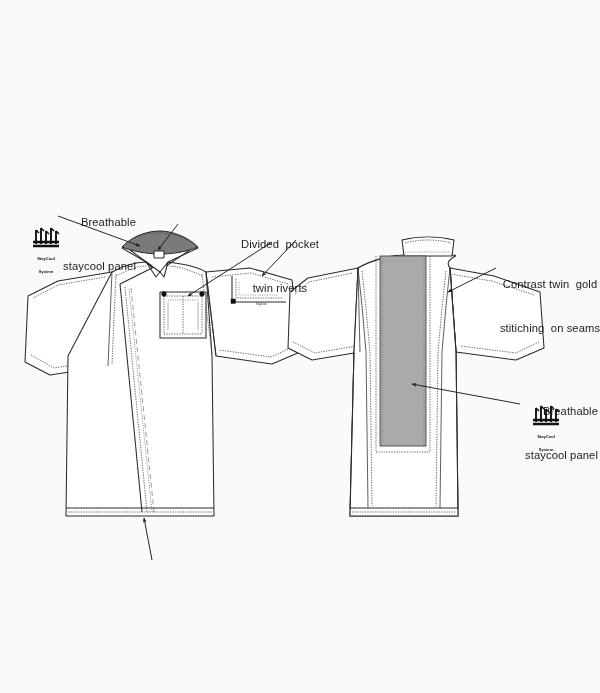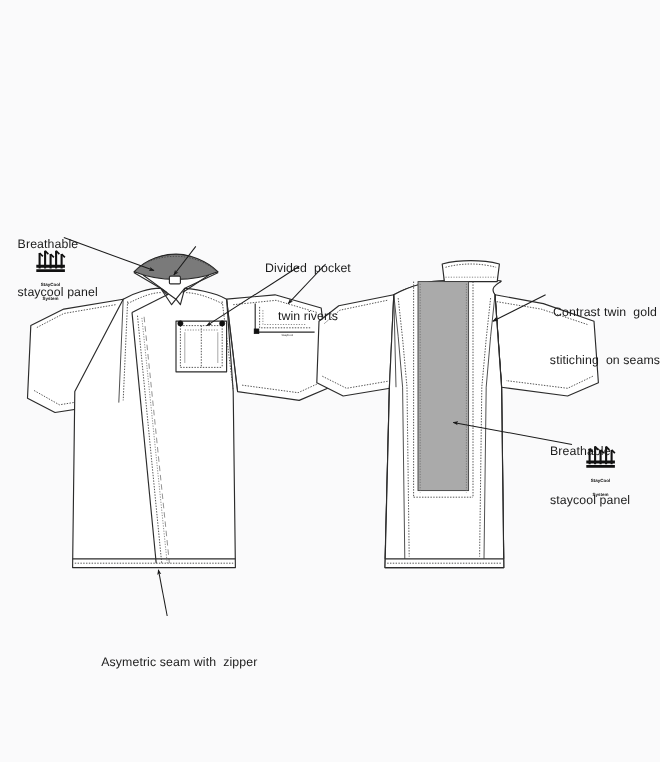--- a/index.html
+++ b/index.html
@@ -19,21 +19,21 @@
   #sketch { position: absolute; top: 0; left: 0; }
   .anno {
     position: absolute;
     font-family: "Liberation Sans", sans-serif;
     font-size: 11.2px;
     line-height: 14.5px;
     color: #1b1b1b;
     white-space: pre;
     letter-spacing: .1px;
   }
-  .anno.ctr { text-align: left; }
+  .anno.ctr { text-align: right; }
   .anno.rt  { text-align: center; }
   .logo-cap {
     position: absolute;
     font-family: "Liberation Sans", sans-serif;
     font-size: 4.1px;
     line-height: 4.4px;
     font-weight: bold;
     color: #111;
     text-align: center;
     white-space: pre;
@@ -227,23 +227,20 @@
   <div class="anno rt" style="left:498px; top:248px; width:104px;">
     <div>Contrast twin  gold</div>
     <div>stitiching  on seams</div>
   </div>
 
   <div class="anno ctr" style="left:500px; top:375px; width:98px;">
     <div>Breathable</div>
     <div>staycool panel</div>
   </div>
 
-  <div class="anno rt" style="left:63px; top:566px; width:200px;">
-    <div>Asymetric seam with  zipper</div>
-  </div>
 
   <div class="logo-cap" style="left:24px; top:248px; width:44px;">
     <div>StayCool</div>
     <div>System</div>
   </div>
 
   <div class="logo-cap" style="left:524px; top:426px; width:44px;">
     <div>StayCool</div>
     <div>System</div>
   </div>

